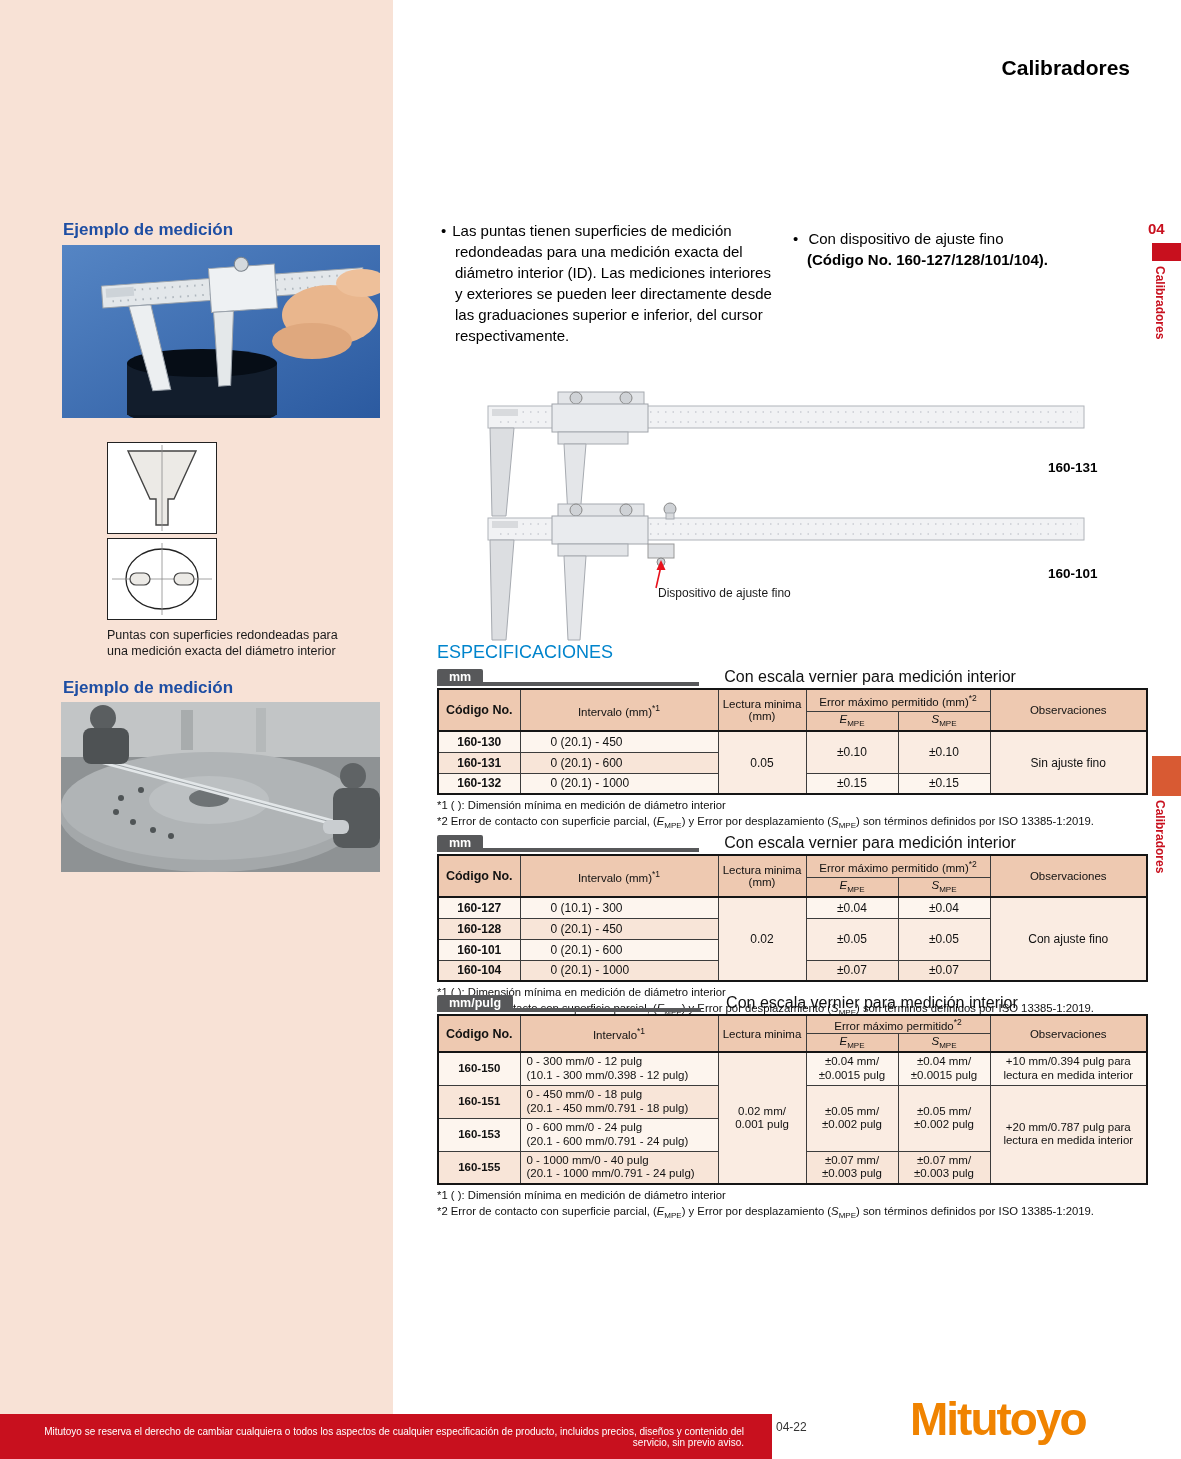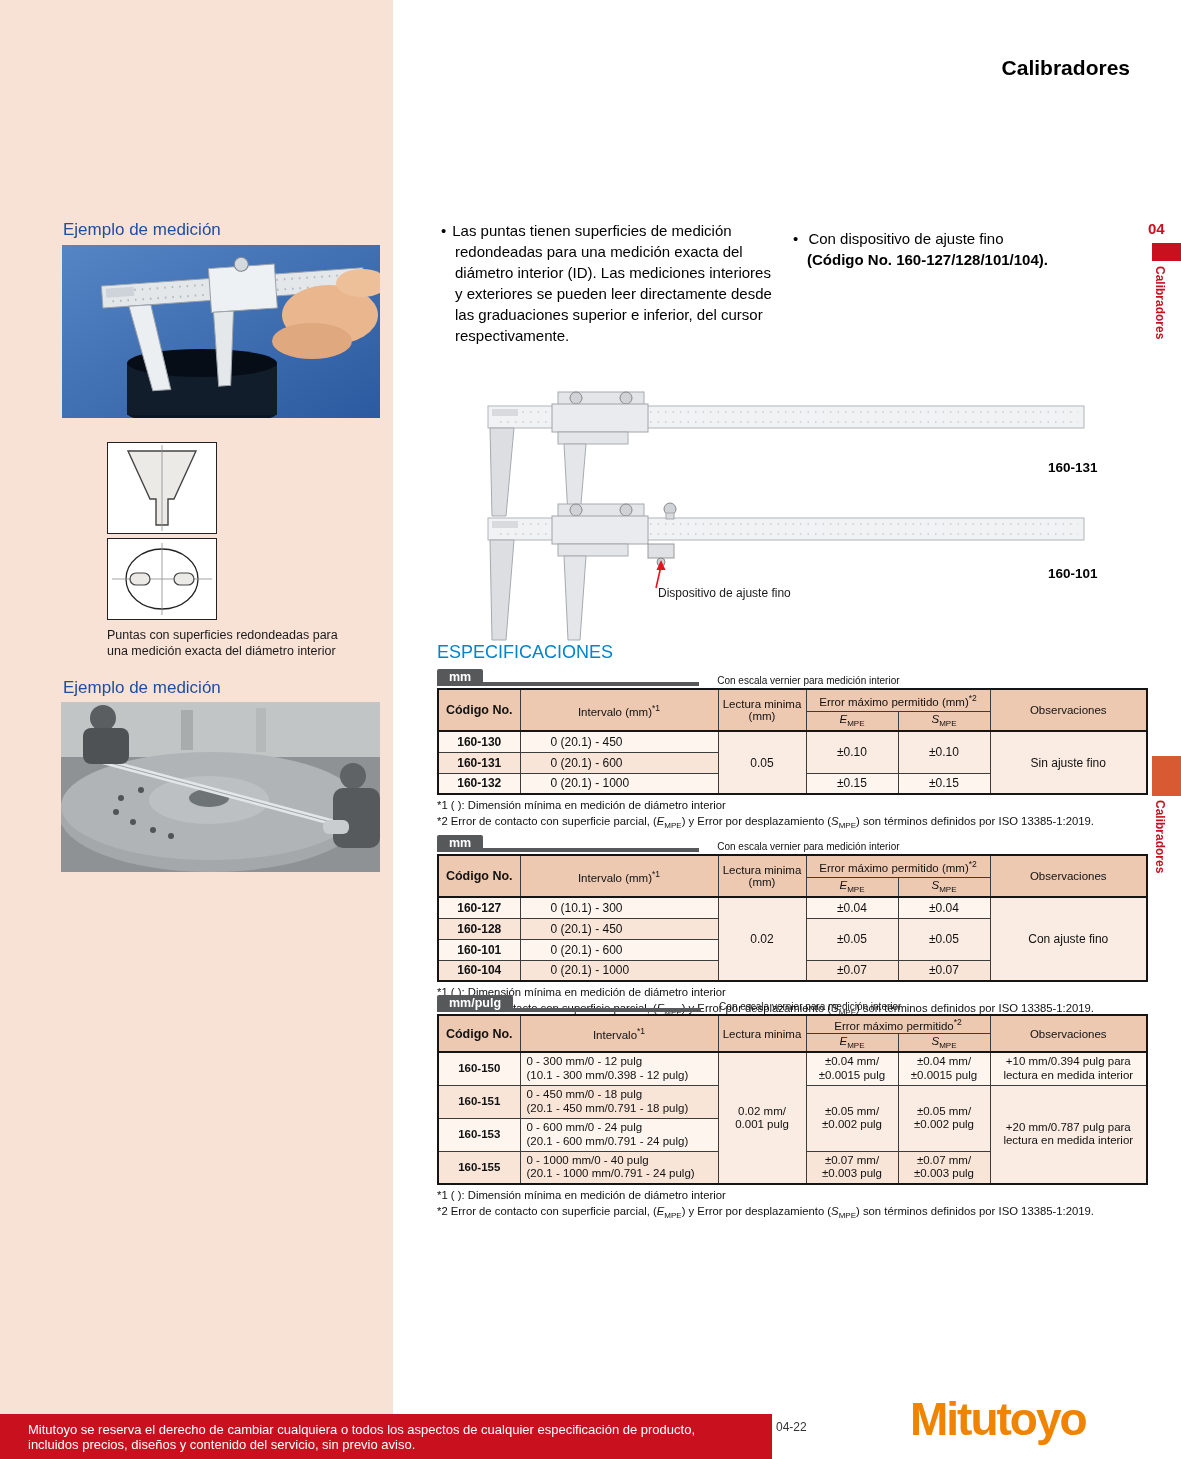--- a/index.html
+++ b/index.html
@@ -1,38 +1,38 @@
 <!DOCTYPE html>
 <html><head>
 <meta charset="utf-8">
 <style>
   html,body{margin:0;padding:0}
   body{width:1181px;height:1459px;position:relative;font-family:"Liberation Sans",sans-serif;background:#fff;overflow:hidden;color:#111}
   .abs{position:absolute}
   
   .sidebar{left:0;top:0;width:393px;height:1414px;background:#f8e2d6}
-  .side-h{font-size:17px;font-weight:normal;color:#1e4ea3}
+  .side-h{font-size:17px;font-weight:bold;color:#1e4ea3}
   .caption{font-size:12.5px;line-height:16px;color:#1a1a1a;width:250px}
   .diagbox{background:#fff;border:1.5px solid #222}
   
   .page-header{font-size:21px;font-weight:bold;color:#000}
   .title{color:#d90d15;font-size:19px;font-weight:bold;line-height:23px}
   .feature{font-size:15px;line-height:21px;color:#000;padding-left:14px}
   .feature::before{content:"•";margin-left:-14px;margin-right:6px}
   .feature b{font-weight:bold}
   
   .model{font-size:13.5px;font-weight:bold;color:#000}
   .finelbl{font-size:12px;color:#1a1a1a}
   
   .specs-title{font-size:18px;font-weight:normal;color:#0084cc}
   .group{width:735px}
   .unittab{display:flex;height:20px}
   .badge{background:#57585a;color:#fff;font-weight:bold;font-size:12.5px;padding:1px 12px 2px;border-radius:2px 2px 0 0;align-self:flex-end}
   .tabline{height:4px;background:#57585a;align-self:flex-end}
-  .tabnote{font-size:10px;margin-left:18px;align-self:flex-end;white-space:nowrap}
+  .tabnote{font-size:16px;margin-left:25px;align-self:flex-end;white-space:nowrap}
   table.spec{border-collapse:collapse;table-layout:fixed;width:709px;background:#fff;margin-top:2px;border:2px solid #151515}
   .spec th,.spec td{border:1px solid #3c3c3c;overflow:hidden}
   .spec thead th{background:#eec9b1;font-weight:normal;font-size:11.5px;padding:1px 2px;color:#111}
   .spec thead th.hb{font-weight:bold;font-size:12.5px}
   .spec thead{border-bottom:2px solid #151515}
   .spec td{font-size:12px;text-align:center;padding:1px 3px}
   .spec td:first-child{font-weight:bold}
   .spec tbody tr:nth-child(odd){background:#fdf5ee}
   .spec tbody tr:nth-child(even){background:#f8e5d8}
   .spec td.mg{background:#faece2}
@@ -49,21 +49,21 @@
   .mv{font-style:italic}
   .fn{font-size:11.3px;line-height:15px;margin-top:3px;white-space:nowrap}
   .fn div{margin-top:1px}
   
   .chapnum{font-size:15px;font-weight:bold;color:#c8101e}
   .tabblock1{width:29px;height:18px;background:#c8101e}
   .tabblock2{width:29px;height:40px;background:#d85a33}
   .vtext{writing-mode:vertical-rl;font-size:12px;font-weight:bold;color:#c8101e}
   
   .footbar{left:0;top:1414px;width:772px;height:45px;background:#c8101e;display:flex;align-items:center;justify-content:center}
-  .footbar span{color:#fff;font-size:13px;text-align:left;padding:0 28px}
+  .footbar span{color:#fff;font-size:10px;text-align:right;padding:0 28px}
   .pagenum{font-size:12px;color:#333}
   .logo{font-size:46px;font-weight:bold;color:#f08300;letter-spacing:-2px}
 </style>
 </head>
 <body>
 
 <div class="abs sidebar"></div>
 
 <div class="abs side-h" style="left:63px;top:220px">Ejemplo de medición</div>
 

